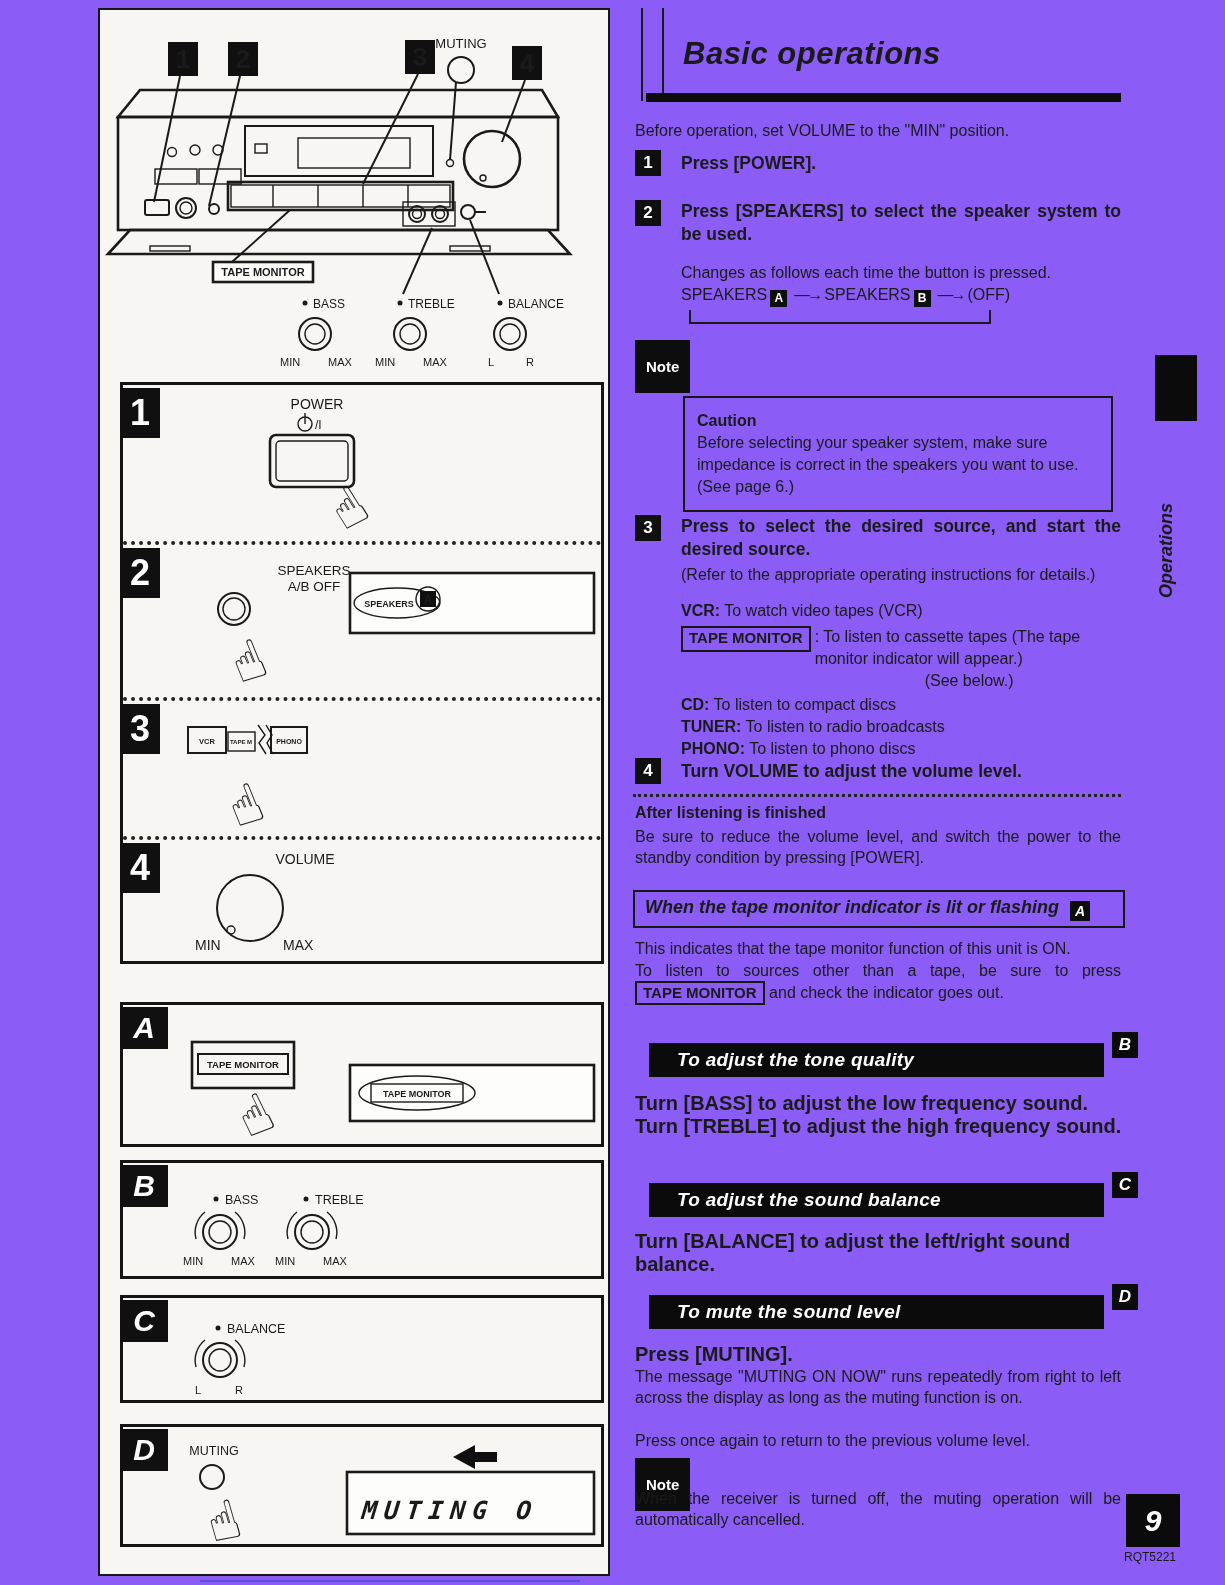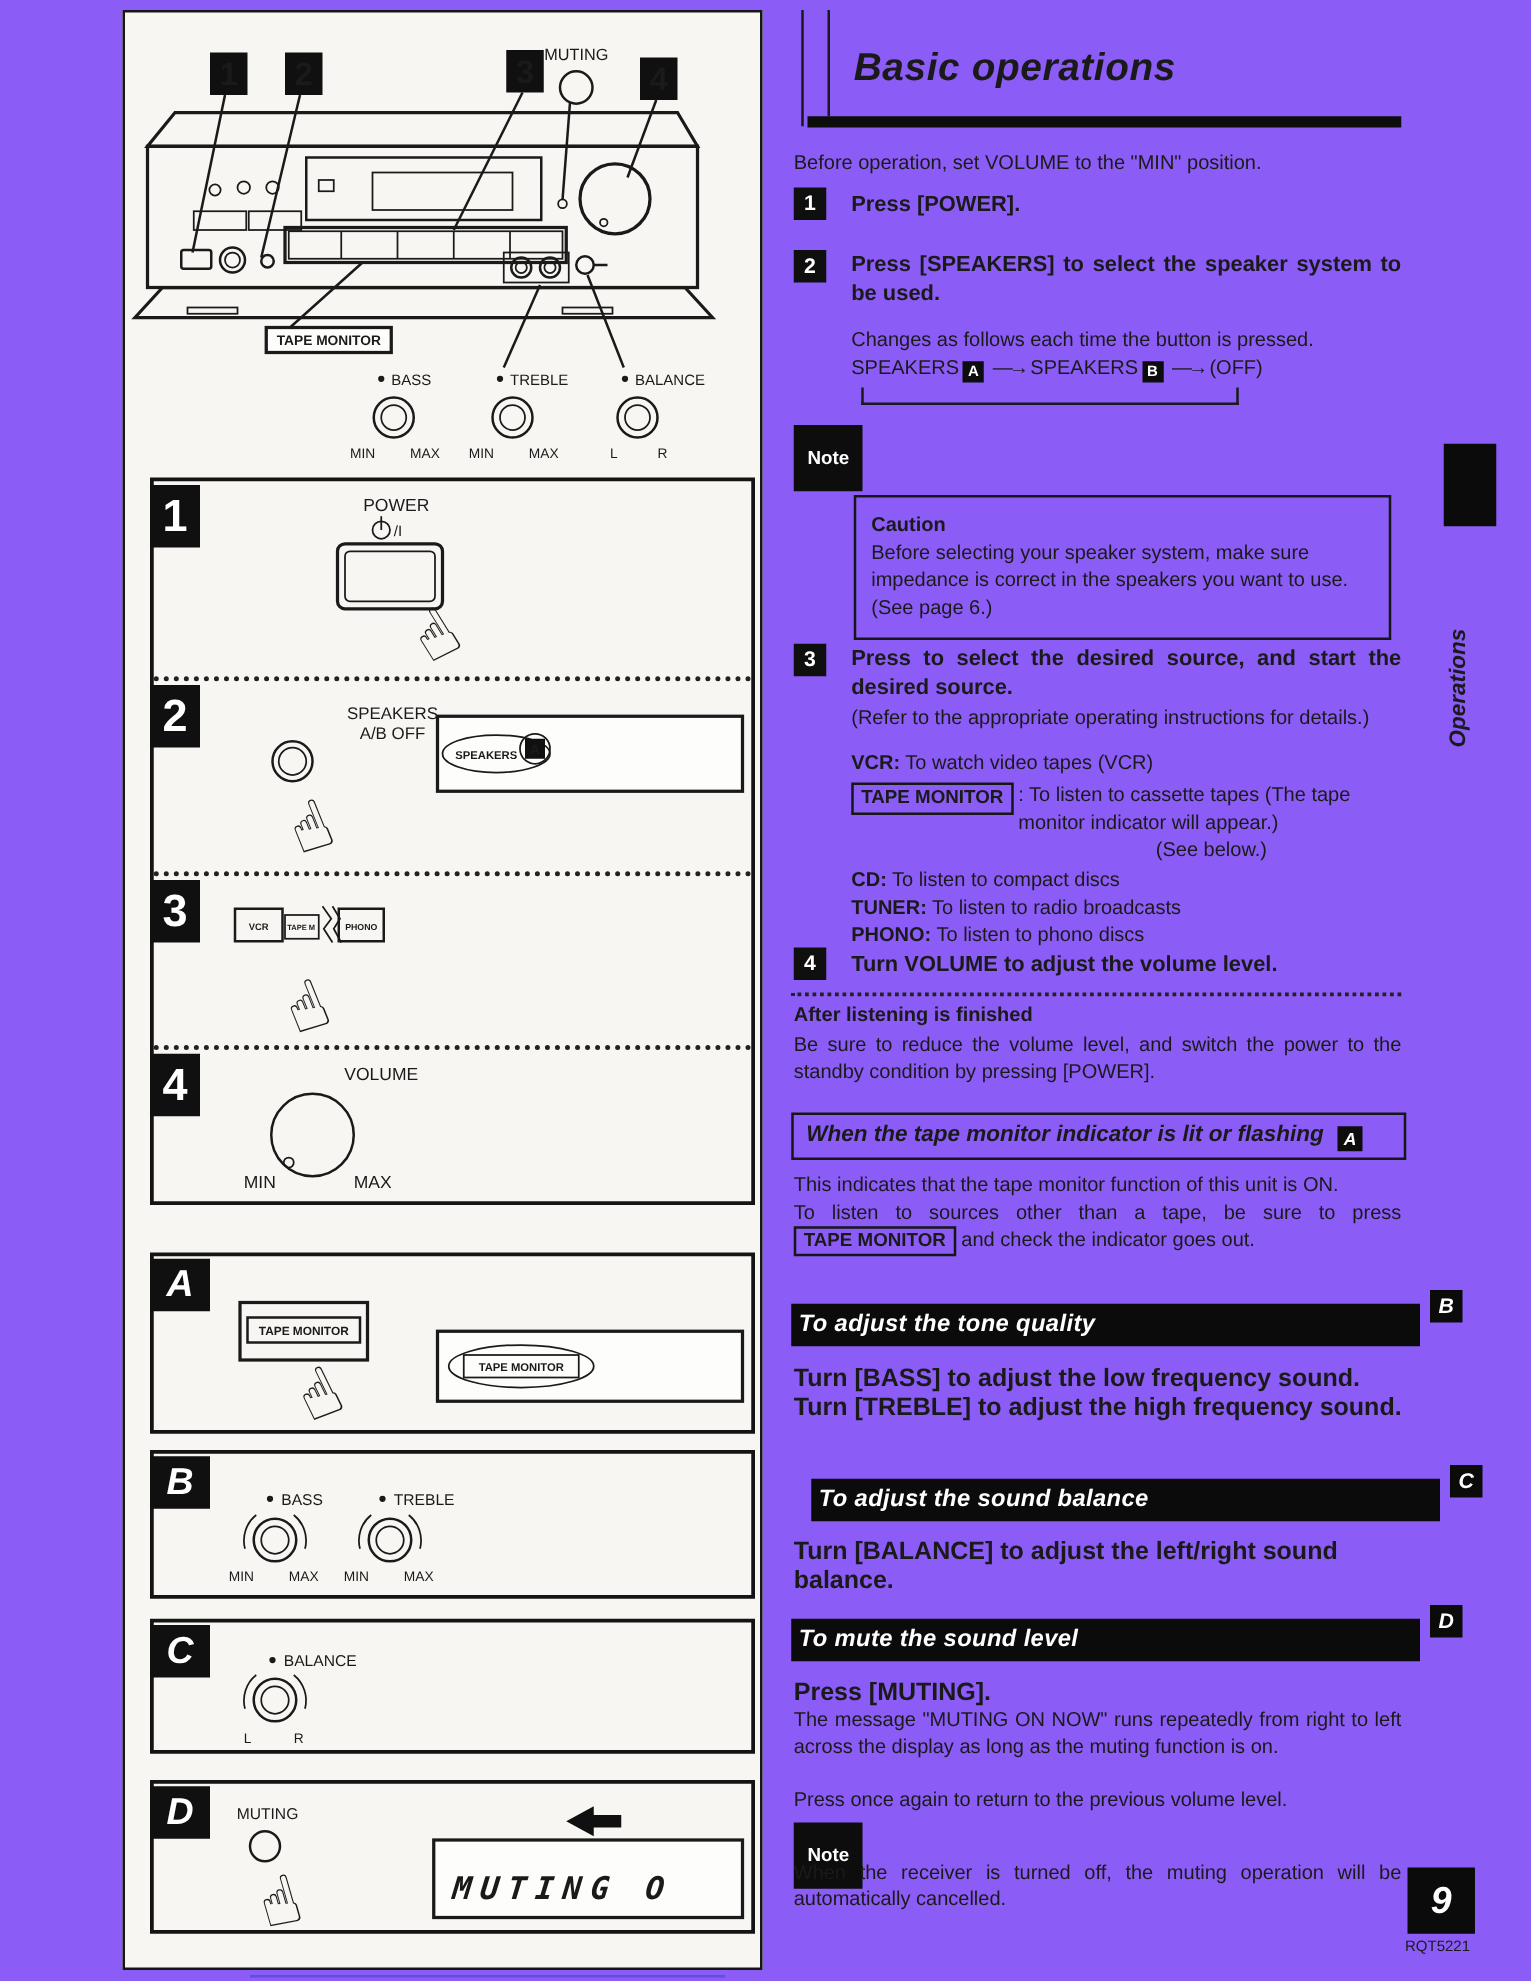--- a/index.html
+++ b/index.html
@@ -37,23 +37,23 @@
   .stepnum{flex:0 0 auto;width:26px;height:26px;background:#0f0f0f;color:#fff;
            display:flex;align-items:center;justify-content:center;font-weight:bold;font-size:17px;}
   .steptext{font-weight:bold;font-size:17.5px;line-height:23px;text-align:justify;}
   .body{line-height:21px;text-align:justify;}
   .notebadge{display:inline-block;background:#0d0d0d;color:#fff;font-weight:bold;
              font-size:15px;padding:18px 11px;}
   .cautionbox{position:absolute;border:2px solid #161616;padding:12px 12px;line-height:22px;}
   .srclabel{font-weight:bold;}
   .tmbox{display:inline-block;border:2px solid #161616;font-weight:bold;font-size:15px;
          padding:0px 6px;line-height:20px;}
-  .sectbar{position:absolute;width:503px;height:34px;background:#0b0b0b;color:#fff;
-           display:flex;align-items:center;padding-left:6px;box-sizing:border-box;
-           font-size:19px;font-weight:bold;font-style:italic;letter-spacing:.3px;}
+  .sectbar{position:absolute;width:455px;height:34px;background:#0b0b0b;color:#fff;
+           display:flex;align-items:center;padding-left:28px;box-sizing:border-box;
+           font-size:19px;font-weight:bold;font-style:italic;letter-spacing:.3px;margin-left:16px;}
   .sectbadge{position:absolute;right:-34px;top:-11px;width:26px;height:26px;background:#0b0b0b;
            color:#fff;display:flex;align-items:center;justify-content:center;
            font-weight:bold;font-style:italic;font-size:17px;}
   .boldline{font-weight:bold;font-size:20px;}
   .whenbox{position:absolute;border:2px solid #161616;width:468px;padding:5px 10px;
            font-size:18px;font-weight:bold;font-style:italic;}
   .inlinebadge{display:inline-flex;width:20px;height:20px;background:#0d0d0d;color:#fff;
            align-items:center;justify-content:center;font-size:14px;font-style:italic;
            font-weight:bold;vertical-align:-3px;margin-left:6px;}
   .seqbadge{display:inline-flex;width:17px;height:17px;background:#0d0d0d;color:#fff;
@@ -377,21 +377,21 @@
       <span>and check the indicator goes out.</span>
     </div>
 
     <div class="sectbar" style="left:0;top:1035px">
       <span>To adjust the tone quality</span>
       <span class="sectbadge">B</span>
     </div>
     <div class="abs boldline" style="left:2px;top:1084px">Turn [BASS] to adjust the low frequency sound.</div>
     <div class="abs boldline" style="left:2px;top:1107px">Turn [TREBLE] to adjust the high frequency sound.</div>
 
-    <div class="sectbar" style="left:16px;top:1175px">
+    <div class="sectbar" style="left:0;top:1175px">
       <span>To adjust the sound balance</span>
       <span class="sectbadge">C</span>
     </div>
     <div class="abs boldline" style="left:2px;top:1222px">Turn [BALANCE] to adjust the left/right sound balance.</div>
 
     <div class="sectbar" style="left:0;top:1287px">
       <span>To mute the sound level</span>
       <span class="sectbadge">D</span>
     </div>
     <div class="abs boldline" style="left:2px;top:1335px">Press [MUTING].</div>

